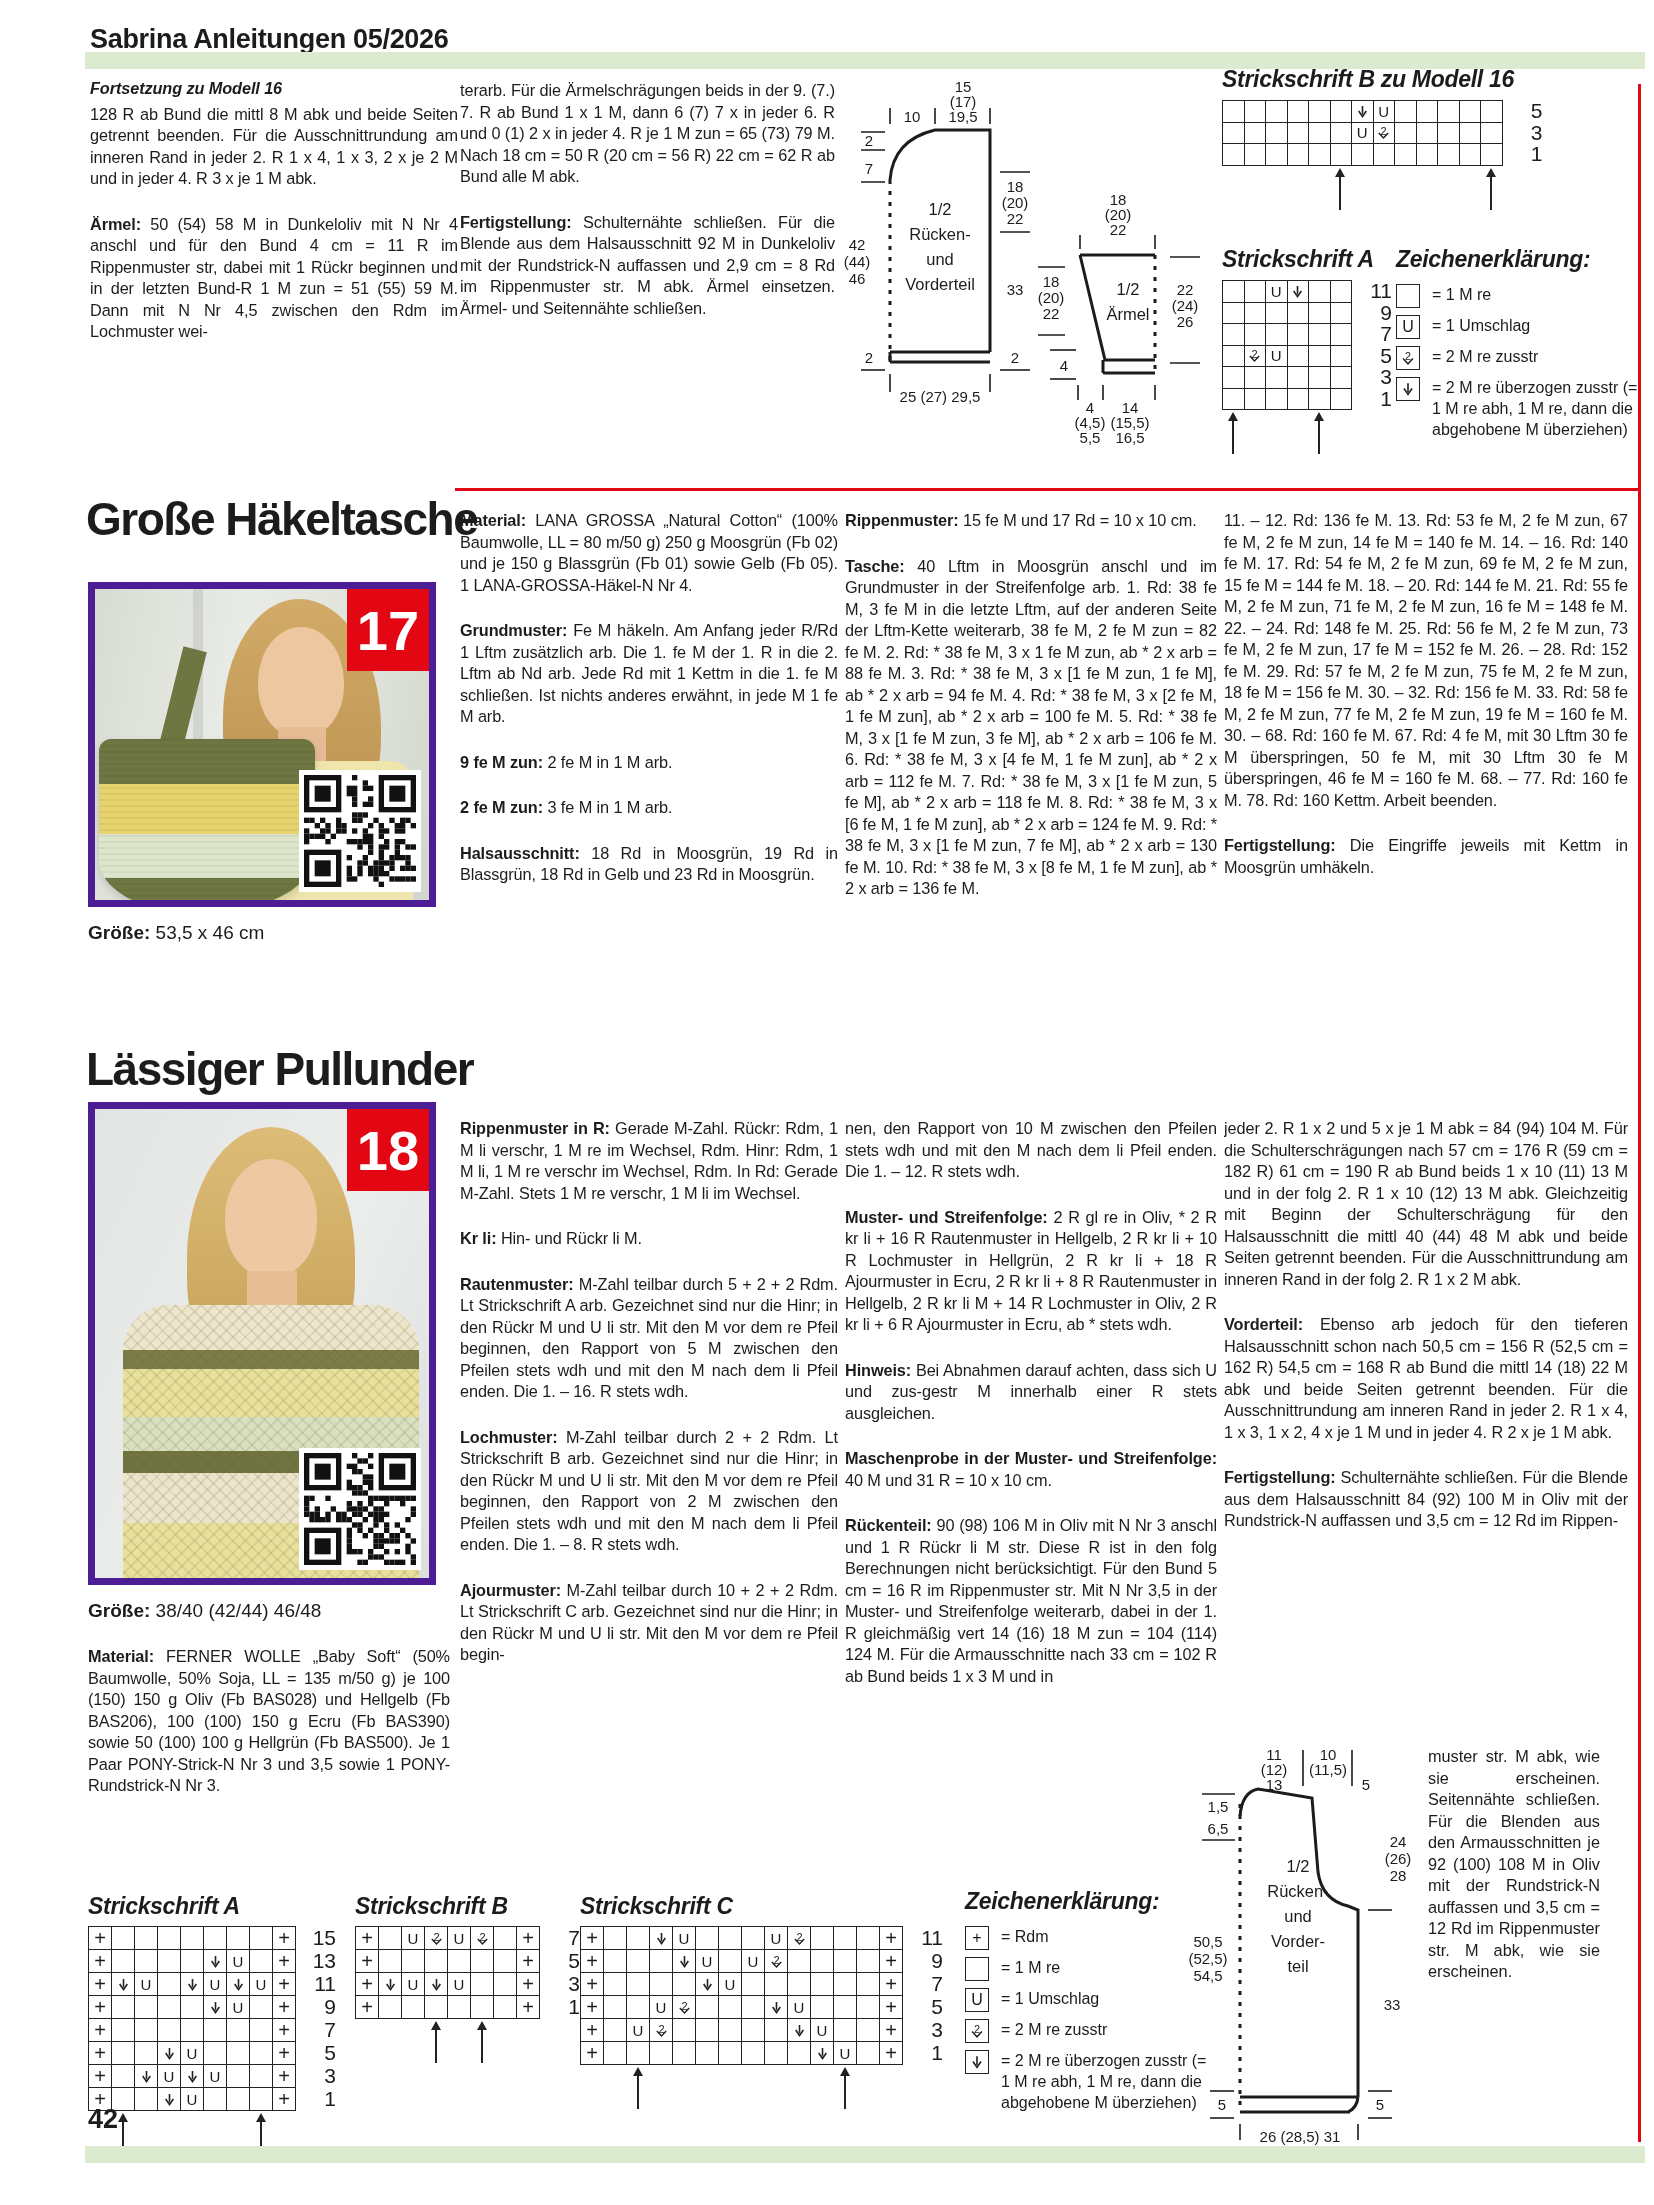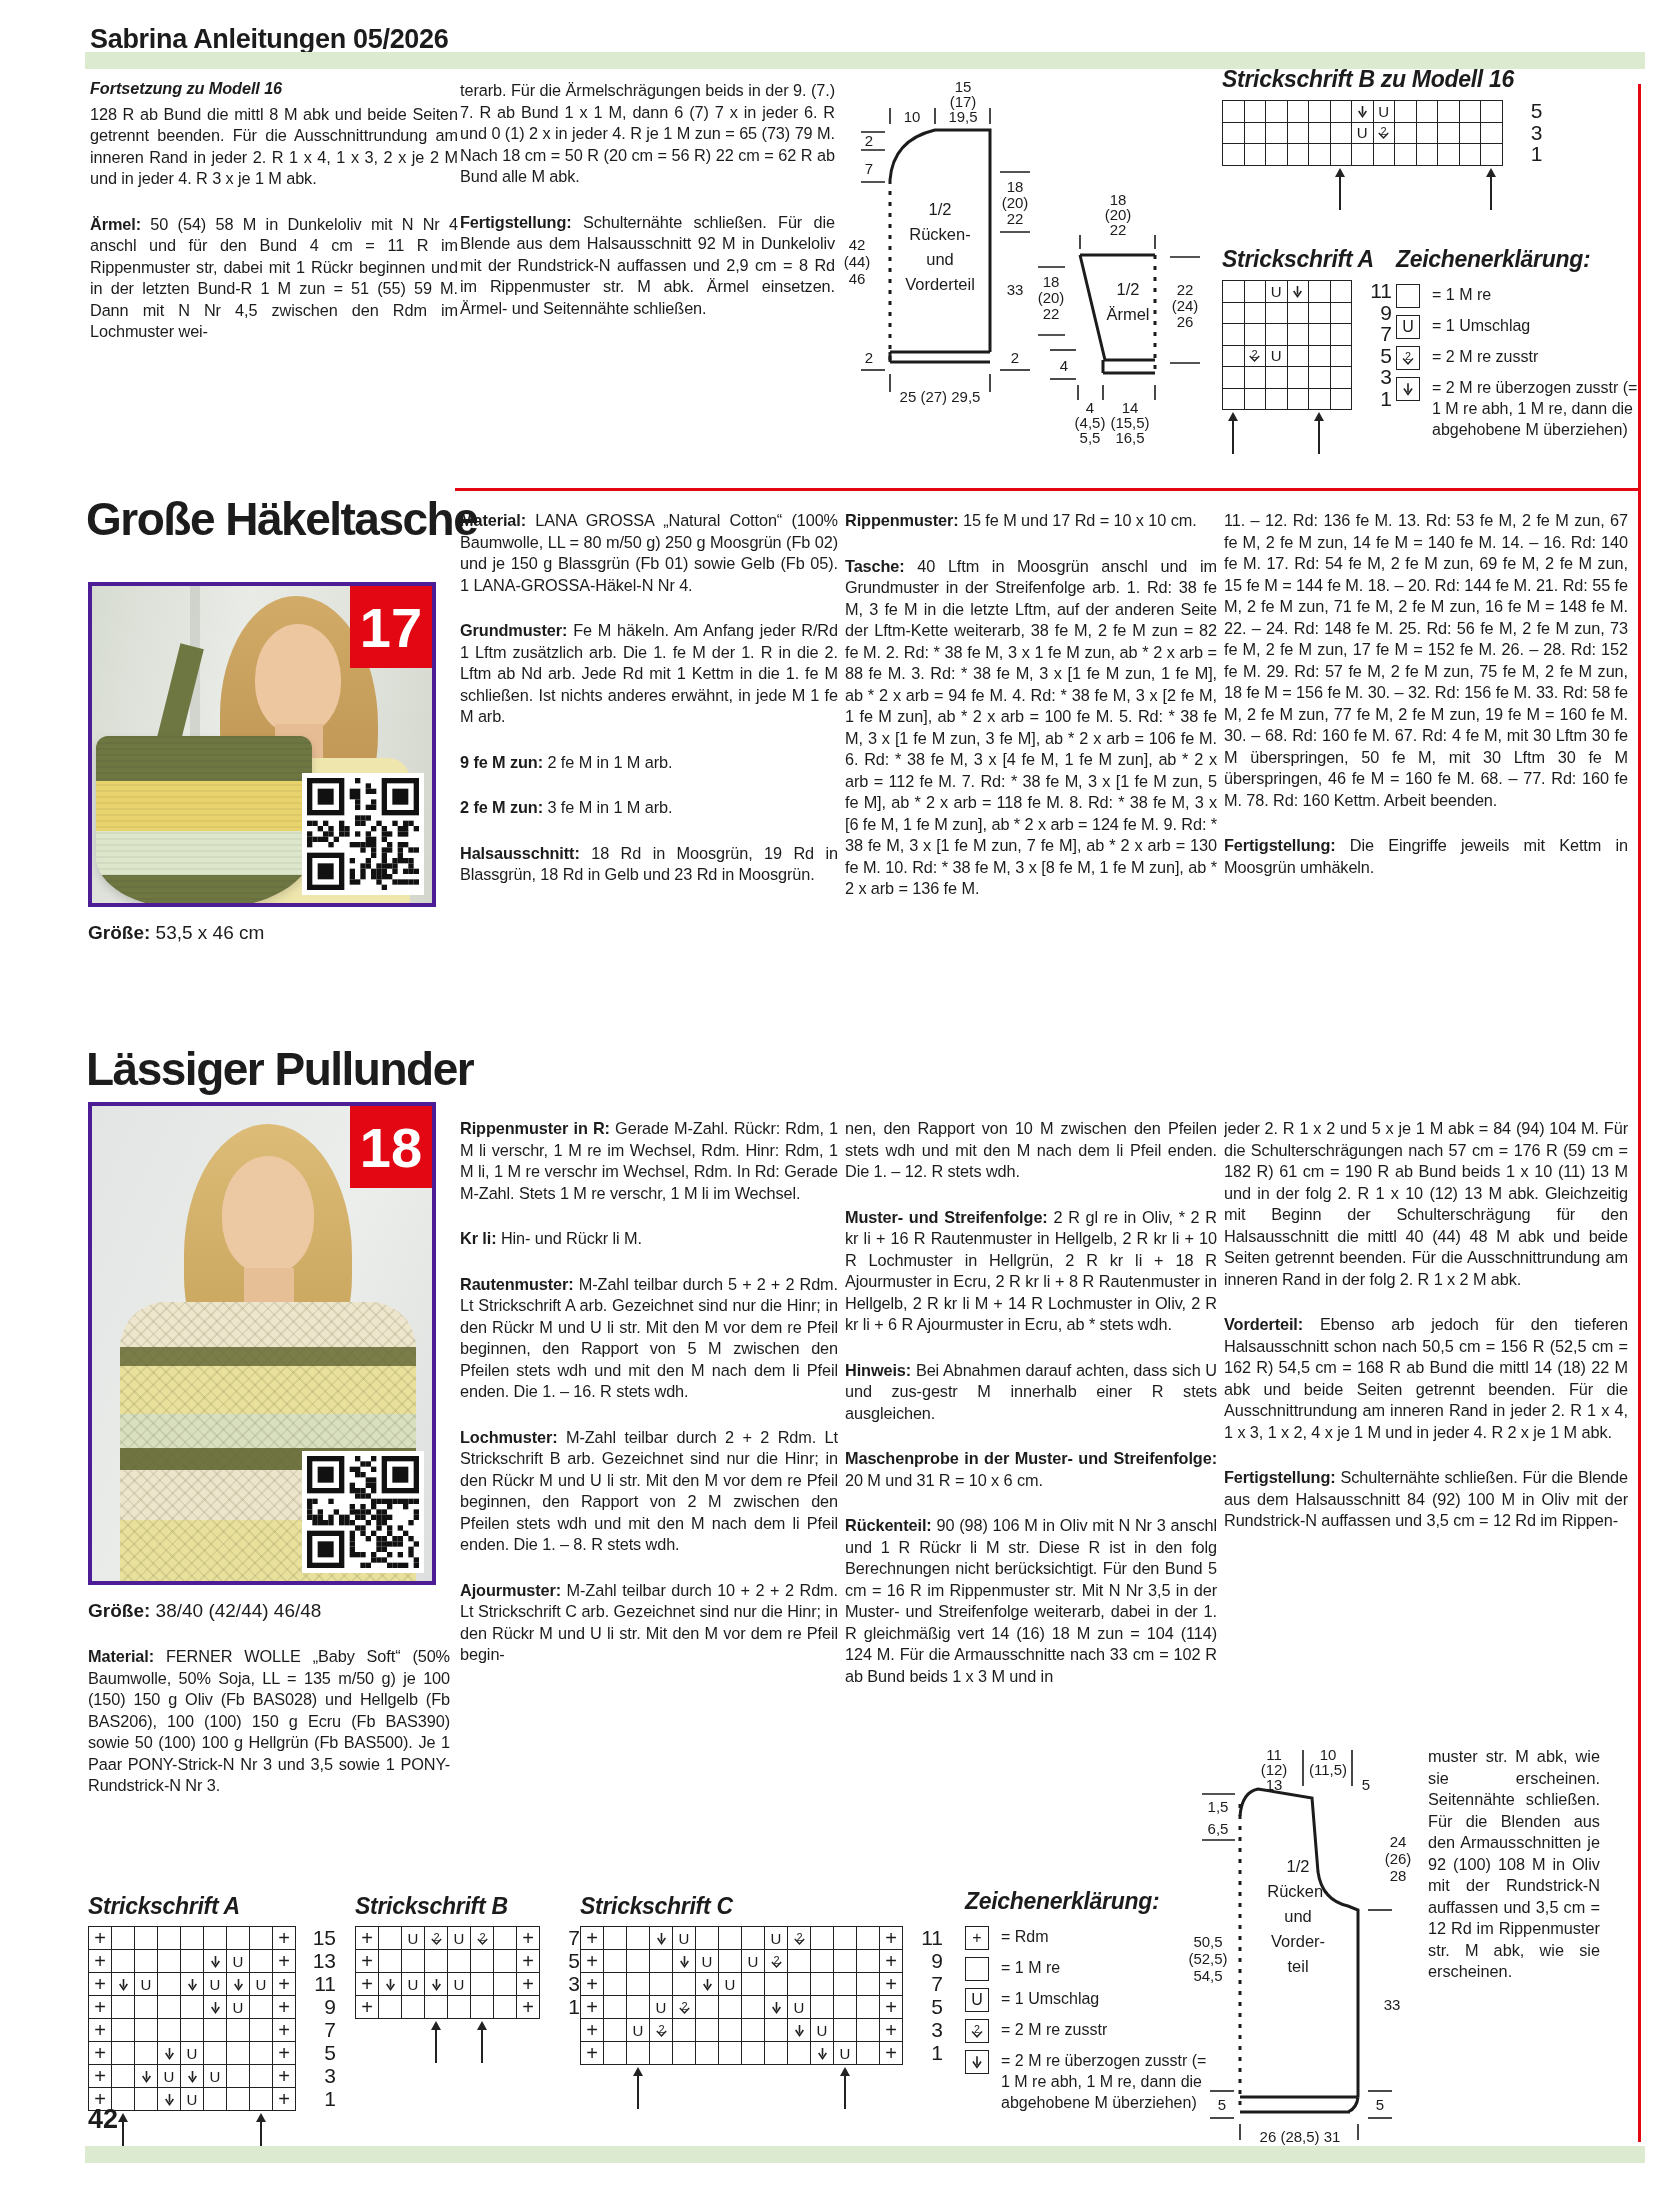--- a/index.html
+++ b/index.html
@@ -11,21 +11,21 @@
   .gbar{left:85px;width:1560px;height:17px;background:#dcead0}
   .rline-v{left:1638px;top:84px;width:3px;height:2058px;background:#e30613}
   .rline-h{left:455px;top:488px;width:1186px;height:3px;background:#e30613}
   
   .col{position:absolute;overflow:hidden}
   .col p{margin:0 0 24px;font-size:16.3px;line-height:21.5px;text-align:justify;letter-spacing:-0.1px}
   .conttitle{font-style:italic;font-weight:bold;font-size:18px;margin:0 0 4px !important;text-align:left !important}
   .sechead{position:absolute;font-size:46px;font-weight:bold;letter-spacing:-1.5px;margin:0}
   .groesse{position:absolute;font-size:19px}
   
-  .photo{position:absolute;border:4px solid #4c1d95;box-sizing:border-box;overflow:hidden;background:#f9a8d4}
+  .photo{position:absolute;border:7px solid #4c1d95;box-sizing:border-box;overflow:hidden;background:#f9a8d4}
   .badge{position:absolute;top:0;right:0;width:82px;height:82px;background:#e30613;color:#fff;
          display:flex;align-items:center;justify-content:center;font-size:56px;font-weight:bold}
   .qrbox{position:absolute;right:8px;bottom:8px;background:#fff;padding:5px;line-height:0}
   
   .ph17-bg{position:absolute;inset:0;background:linear-gradient(100deg,#d7dcd2 0%,#e9ebe6 40%,#dfe2da 75%,#d2d6cc 100%)}
   .ph17-wallline{position:absolute;left:98px;top:0;width:10px;height:100%;background:rgba(120,125,115,.18)}
   .ph17-hair{position:absolute;left:128px;top:10px;width:158px;height:248px;background:linear-gradient(180deg,#d2ab68,#bd965１)}
   .ph17-hair{background:linear-gradient(180deg,#d2ab68,#b98f4e);border-radius:48% 52% 44% 46%}
   .ph17-face{position:absolute;left:163px;top:38px;width:86px;height:110px;background:#ecc7a0;border-radius:50% 50% 46% 46%}
   .ph17-neck{position:absolute;left:183px;top:138px;width:48px;height:44px;background:#e6bc94}
@@ -641,21 +641,21 @@
     <p><b>Rippenmuster in R:</b> <span>Gerade M-Zahl. Rückr: Rdm, 1 M li verschr, 1 M re im Wechsel, Rdm. Hinr: Rdm, 1 M li, 1 M re verschr im Wechsel, Rdm. In Rd: Gerade M-Zahl. Stets 1 M re verschr, 1 M li im Wechsel.</span></p>
     <p><b>Kr li:</b> <span>Hin- und Rückr li M.</span></p>
     <p><b>Rautenmuster:</b> <span>M-Zahl teilbar durch 5 + 2 + 2 Rdm. Lt Strickschrift A arb. Gezeichnet sind nur die Hinr; in den Rückr M und U li str. Mit den M vor dem re Pfeil beginnen, den Rapport von 5 M zwischen den Pfeilen stets wdh und mit den M nach dem li Pfeil enden. Die 1. – 16. R stets wdh.</span></p>
     <p><b>Lochmuster:</b> <span>M-Zahl teilbar durch 2 + 2 Rdm. Lt Strickschrift B arb. Gezeichnet sind nur die Hinr; in den Rückr M und U li str. Mit den M vor dem re Pfeil beginnen, den Rapport von 2 M zwischen den Pfeilen stets wdh und mit den M nach dem li Pfeil enden. Die 1. – 8. R stets wdh.</span></p>
     <p><b>Ajourmuster:</b> <span>M-Zahl teilbar durch 10 + 2 + 2 Rdm. Lt Strickschrift C arb. Gezeichnet sind nur die Hinr; in den Rückr M und U li str. Mit den M vor dem re Pfeil begin-</span></p>
   </div>
   <div class="col" style="left:845px;top:1118px;width:372px;height:742px">
     <p><span>nen, den Rapport von 10 M zwischen den Pfeilen stets wdh und mit den M nach dem li Pfeil enden. Die 1. – 12. R stets wdh.</span></p>
     <p><b>Muster- und Streifenfolge:</b> <span>2 R gl re in Oliv, * 2 R kr li + 16 R Rautenmuster in Hellgelb, 2 R kr li + 10 R Lochmuster in Hellgrün, 2 R kr li + 18 R Ajourmuster in Ecru, 2 R kr li + 8 R Rautenmuster in Hellgelb, 2 R kr li M + 14 R Lochmuster in Oliv, 2 R kr li + 6 R Ajourmuster in Ecru, ab * stets wdh.</span></p>
     <p><b>Hinweis:</b> <span>Bei Abnahmen darauf achten, dass sich U und zus-gestr M innerhalb einer R stets ausgleichen.</span></p>
-    <p><b>Maschenprobe in der Muster- und Streifenfolge:</b> <span>20 M und 31 R = 10 x 6 cm.</span></p>
+    <p><b>Maschenprobe in der Muster- und Streifenfolge:</b> <span>40 M und 31 R = 10 x 10 cm.</span></p>
     <p><b>Rückenteil:</b> <span>90 (98) 106 M in Oliv mit N Nr 3 anschl und 1 R Rückr li M str. Diese R ist in den folg Berechnungen nicht berücksichtigt. Für den Bund 5 cm = 16 R im Rippenmuster str. Mit N Nr 3,5 in der Muster- und Streifenfolge weiterarb, dabei in der 1. R gleichmäßig vert 14 (16) 18 M zun = 104 (114) 124 M. Für die Armausschnitte nach 33 cm = 102 R ab Bund beids 1 x 3 M und in</span></p>
   </div>
   <div class="col" style="left:1224px;top:1118px;width:404px;height:625px">
     <p><span>jeder 2. R 1 x 2 und 5 x je 1 M abk = 84 (94) 104 M. Für die Schulterschrägungen nach 57 cm = 176 R (59 cm = 182 R) 61 cm = 190 R ab Bund beids 1 x 10 (11) 13 M und in der folg 2. R 1 x 10 (12) 13 M abk. Gleichzeitig mit Beginn der Schulterschrägung für den Halsausschnitt die mittl 40 (44) 48 M abk und beide Seiten getrennt beenden. Für die Ausschnittrundung am inneren Rand in der folg 2. R 1 x 2 M abk.</span></p>
     <p><b>Vorderteil:</b> <span>Ebenso arb jedoch für den tieferen Halsausschnitt schon nach 50,5 cm = 156 R (52,5 cm = 162 R) 54,5 cm = 168 R ab Bund die mittl 14 (18) 22 M abk und beide Seiten getrennt beenden. Für die Ausschnittrundung am inneren Rand in jeder 2. R 1 x 4, 1 x 3, 1 x 2, 4 x je 1 M und in jeder 4. R 2 x je 1 M abk.</span></p>
     <p><b>Fertigstellung:</b> <span>Schulternähte schließen. Für die Blende aus dem Halsausschnitt 84 (92) 100 M in Oliv mit der Rundstrick-N auffassen und 3,5 cm = 12 Rd im Rippen-</span></p>
   </div>
 
   <div class="ctitle" style="left:88px;top:1893px">Strickschrift A</div>
   <div class="chart" style="left:88px;top:1926px">

